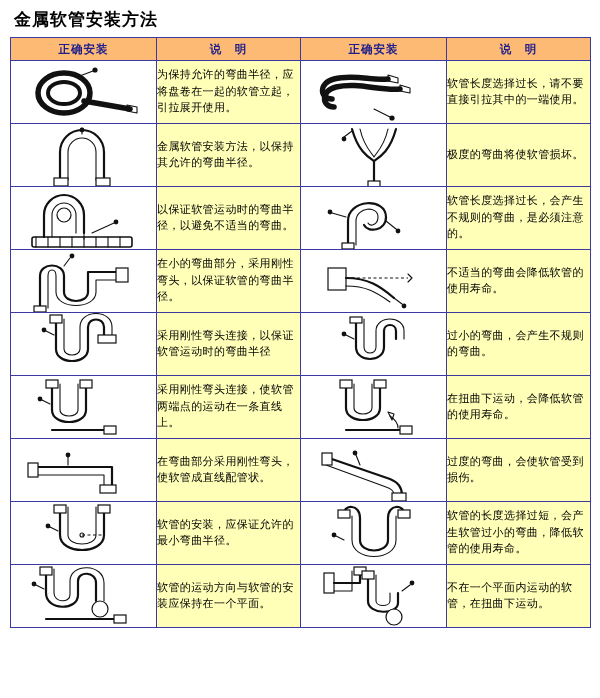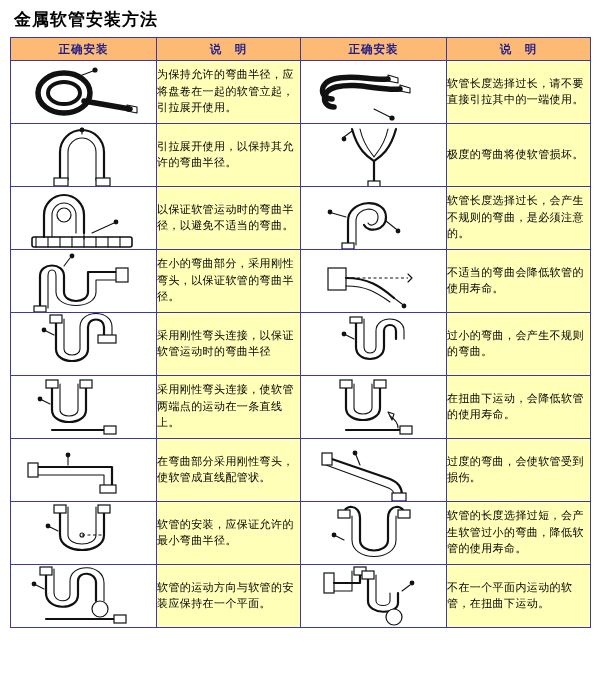--- a/index.html
+++ b/index.html
@@ -138,21 +138,21 @@
             <g transform="translate(36,4)">
               <path class="s" d="M10 52 L10 24 A22 22 0 0 1 54 24 L54 52"></path>
               <path class="t" d="M18 52 L18 24 A14 14 0 0 1 46 24 L46 52"></path>
               <rect class="w" x="4" y="50" width="14" height="8"></rect>
               <rect class="w" x="46" y="50" width="14" height="8"></rect>
               <path class="t" d="M32 6 l0 -6"></path>
               <circle class="d" cx="32" cy="2" r="2.4"></circle>
             </g>
           </svg>
         </td>
-        <td class="txt-cell">引拉展开使用，以保持其允许的弯曲半径。</td>
+        <td class="txt-cell">金属软管安装方法，以保持其允许的弯曲半径。</td>
         <td class="img-cell">
           <svg class="fig" width="140" height="62" viewBox="0 0 140 62" aria-hidden="true">
             <g transform="translate(40,3)">
               <path class="s" d="M8 2 C14 24 24 30 30 34 C36 30 46 24 52 2"></path>
               <path class="t" d="M16 2 C20 20 28 26 30 30 C32 26 40 20 44 2"></path>
               <path class="s" d="M30 34 L30 56"></path>
               <rect class="w" x="24" y="54" width="12" height="6"></rect>
               <path class="t" d="M0 10 l8 -6"></path>
               <circle class="d" cx="0" cy="12" r="2.4"></circle>
             </g>

